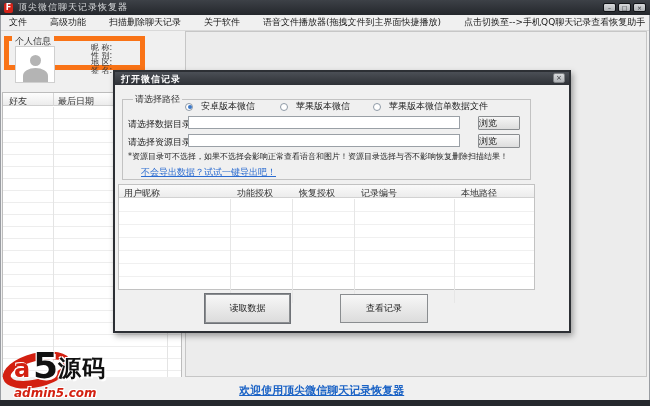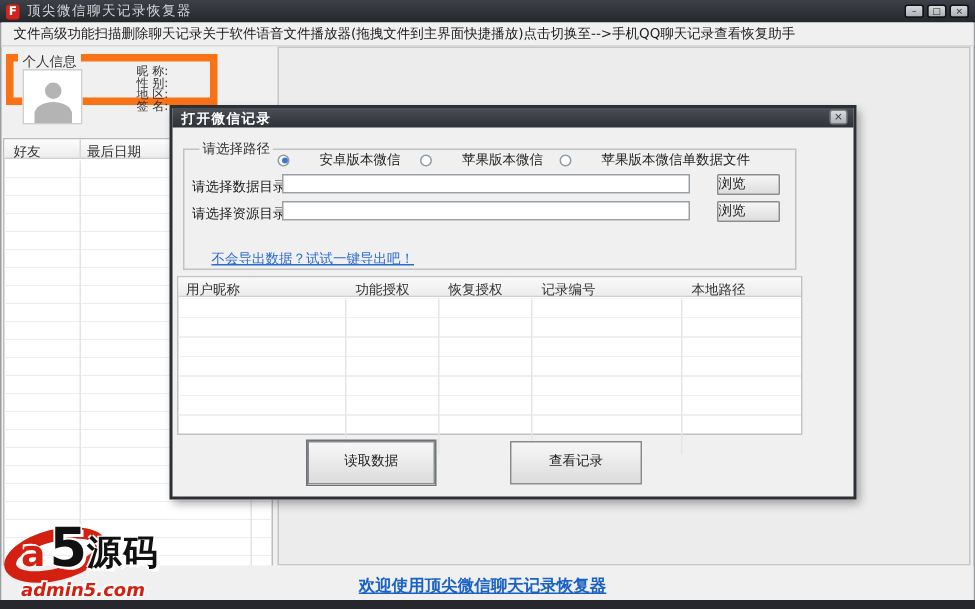--- a/index.html
+++ b/index.html
@@ -13,21 +13,21 @@
               background:linear-gradient(#3d4147,#24272c); display:flex; align-items:center; }
   .app-icon { width:9px; height:10px; margin:0 5px 0 4px; background:#d42318; border-radius:2px;
               color:#fff; font-size:8px; font-weight:bold; line-height:10px; text-align:center; }
   .titlebar-text { color:#d6d8da; font-size:9px; letter-spacing:1px; }
   .win-controls { position:absolute; right:4px; top:3px; display:flex; gap:2px; }
   .win-btn { width:13px; height:9px; background:linear-gradient(#d7d9db,#aeb1b5); border:1px solid #101215;
              border-radius:2px; color:#2a2d31; font-size:6px; line-height:7px; text-align:center; cursor:default; }
 
   
   .menubar { position:absolute; left:1px; top:15px; width:648px; height:16px; background:#f0f0f0;
-             border-bottom:1px solid #d9d9d9; display:flex; align-items:center; gap:0; padding-left:8px; white-space:nowrap; }
+             border-bottom:1px solid #d9d9d9; display:flex; align-items:center; gap:23px; padding-left:8px; white-space:nowrap; }
   .menu-item { color:#1b1b1b; }
 
   
   .groupbox-personal { position:absolute; left:4px; top:36px; width:141px; height:34px;
                        border:5px solid #f97316; }
   .groupbox-personal > .legend { position:absolute; left:3px; top:-6px; background:#f0f0f0; padding:0 3px; color:#333; }
   .avatar { position:absolute; left:6px; top:5px; width:40px; height:37px; background:#fff; border:1px solid #cfcfcf; overflow:hidden; }
   .avatar .head { position:absolute; left:14px; top:8px; width:11px; height:11px; border-radius:50%; background:#b4b4b4; }
   .avatar .bust { position:absolute; left:7px; top:21px; width:25px; height:16px; border-radius:50% 50% 0 0; background:#b4b4b4; }
   .pi-fields { position:absolute; left:53px; top:3px; line-height:7.5px; font-size:8px; color:#333; }
@@ -59,21 +59,21 @@
   .dialog-title { position:absolute; left:6px; top:1px; font-size:9px; font-weight:bold; letter-spacing:1px; }
   .dialog-close { position:absolute; right:4px; top:1px; width:12px; height:10px;
                   background:linear-gradient(#d9dbdd,#b0b3b7); border:1px solid #7e8184; border-radius:2px;
                   color:#33363a; font-size:7px; line-height:8px; text-align:center; cursor:pointer; }
   .dialog-body { position:absolute; left:0; top:13px; width:423px; height:246px; }
 
   .path-group { position:absolute; left:7px; top:14px; width:409px; height:81px; border:1px solid #c2c2c2; }
   .path-legend { position:absolute; left:11px; top:1px; background:#f0f0f0; padding:0 3px; color:#333; }
 
   .radio-row { position:absolute; left:0; top:15px; width:423px; height:12px; }
-  .radio { position:absolute; display:flex; align-items:center; gap:20px; cursor:pointer; }
+  .radio { position:absolute; display:flex; align-items:center; gap:8px; cursor:pointer; }
   .radio .circle { width:8px; height:8px; border-radius:50%; border:1px solid #8f9aa6; background:#fff; position:relative; }
   .radio.selected .circle::after { content:""; position:absolute; left:1.5px; top:1.5px; width:4px; height:4px;
                                    border-radius:50%; background:#3c78c8; }
   .radio-1 { left:70px; } .radio-2 { left:165px; } .radio-3 { left:258px; }
 
   .dir-row-label { position:absolute; left:13px; color:#1b1b1b; }
   .dir-input { position:absolute; left:73px; width:272px; height:13px; background:#fff;
                border:1px solid #9aa0a6; font-size:9px; padding:0 2px; }
   .browse-btn { position:absolute; left:363px; width:42px; height:14px;
                 background:linear-gradient(#f6f6f6,#dddddd); border:1px solid #8a8d90; border-radius:1px;
@@ -191,20 +191,21 @@
       </div>
 
       <span class="dir-row-label" style="top:33px;">请选择数据目录:</span>
       <input class="dir-input" style="top: 31px;" type="text" value="">
       <div class="browse-btn" style="top:31px;">浏览</div>
 
       <span class="dir-row-label" style="top:51px;">请选择资源目录:</span>
       <input class="dir-input" style="top: 49px;" type="text" value="">
       <div class="browse-btn" style="top:49px;">浏览</div>
 
+      <div class="note-text">*资源目录可不选择，如果不选择会影响正常查看语音和图片！资源目录选择与否不影响恢复删除扫描结果！</div>
       <span class="export-link">不会导出数据？试试一键导出吧！</span>
 
       <div class="dlg-table">
         <div class="dlg-thead">
           <span class="dlg-th" style="left:5px;">用户昵称</span>
           <span class="dlg-th" style="left:118px;">功能授权</span>
           <span class="dlg-th" style="left:180px;">恢复授权</span>
           <span class="dlg-th" style="left:242px;">记录编号</span>
           <span class="dlg-th" style="left:342px;">本地路径</span>
         </div>

